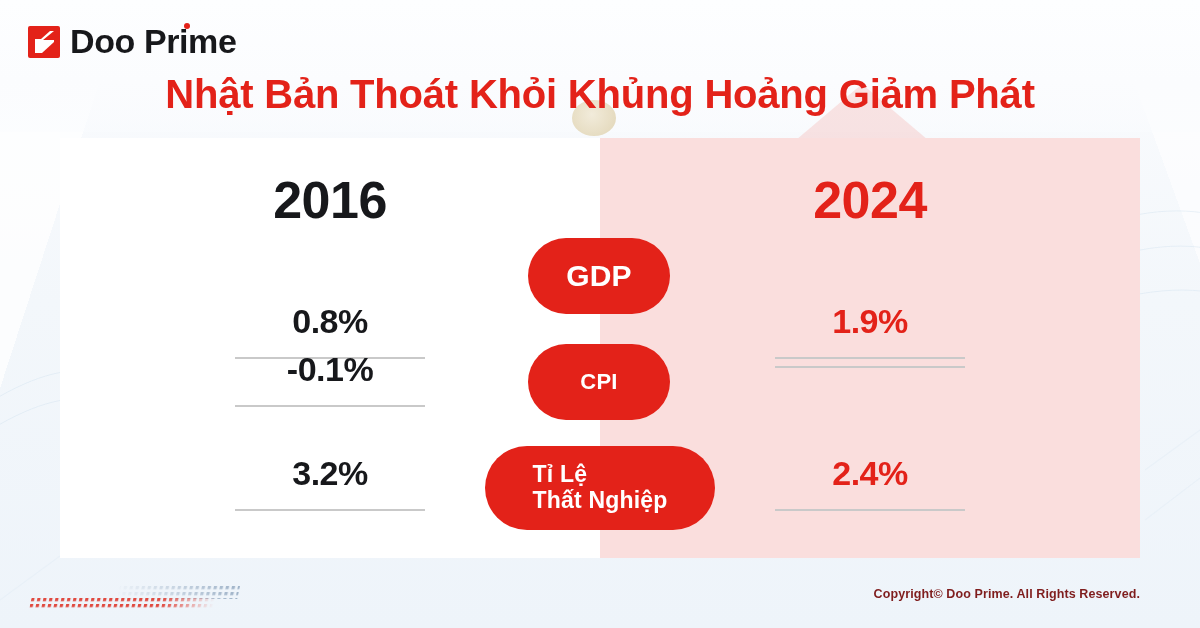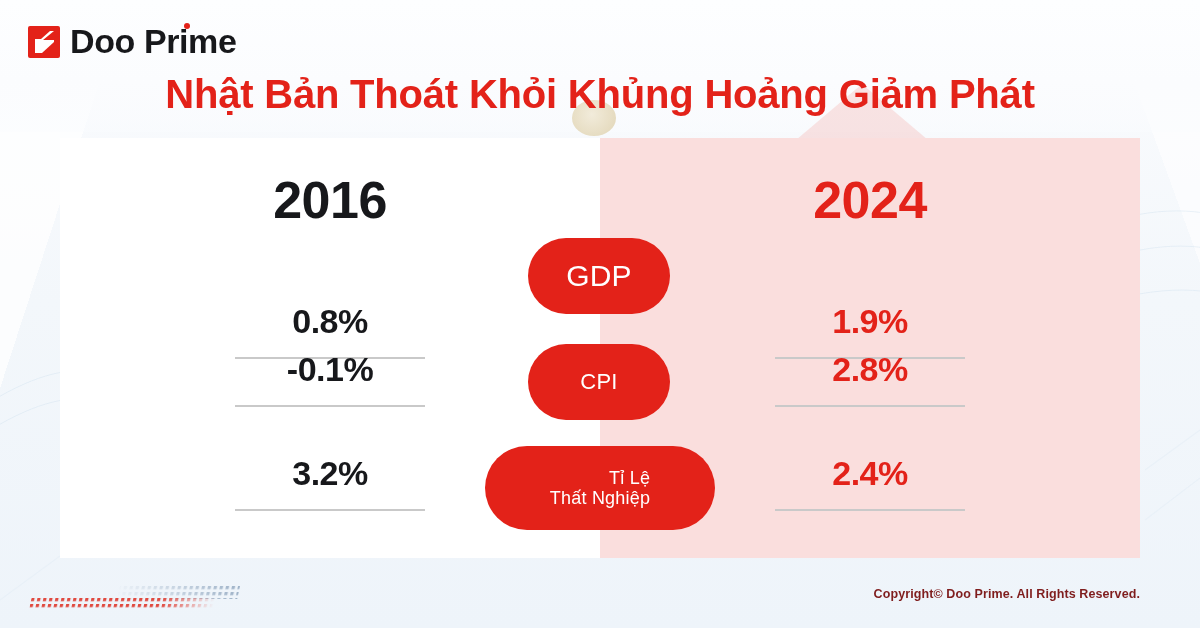--- a/index.html
+++ b/index.html
@@ -113,27 +113,27 @@
   .m0{ top:116px;margin-top:48px; }
   .m1{ top:212px; }
   .m2{ top:316px; }
 
   
   .pill{
     position:absolute;
     background:#e32219; color:#ffffff;
     border-radius:999px;
     display:flex; align-items:center; justify-content:center;
-    text-align:right;
-    font-weight:400; letter-spacing:.2px;
+    text-align:left;
+    font-weight:700; letter-spacing:.2px;
     line-height:1.12;
   }
   .pill-gdp{ left:528px; top:238px; width:142px; height:76px; font-size:30px; }
   .pill-cpi{ left:528px; top:344px; width:142px; height:76px; font-size:22px; }
-  .pill-unemp{ left:485px; top:446px; width:230px; height:84px; font-size:18px; padding:0 10px; }
+  .pill-unemp{ left:485px; top:446px; width:230px; height:84px; font-size:23px; padding:0 10px; }
 
   
   .copyright{
     position:absolute; right:60px; top:587px;
     font-size:12.5px; font-weight:600; color:#7f1d1d;
     letter-spacing:.1px;
   }
   .deco{
     position:absolute; left:28px; top:586px; width:212px; height:26px;
   }
@@ -201,21 +201,20 @@
 
 <div class="col col-right">
   <div class="col-year">2024</div>
 
   <div class="metric m0">
     <div class="metric-val">1.9%</div>
     <div class="metric-rule"></div>
   </div>
 
   <div class="metric m1">
-    <div class="metric-val">2.8%</div>
     <div class="metric-rule"></div>
   </div>
 
   <div class="metric m2">
     <div class="metric-val">2.4%</div>
     <div class="metric-rule"></div>
   </div>
 </div>
 
 <div class="pill pill-gdp">

